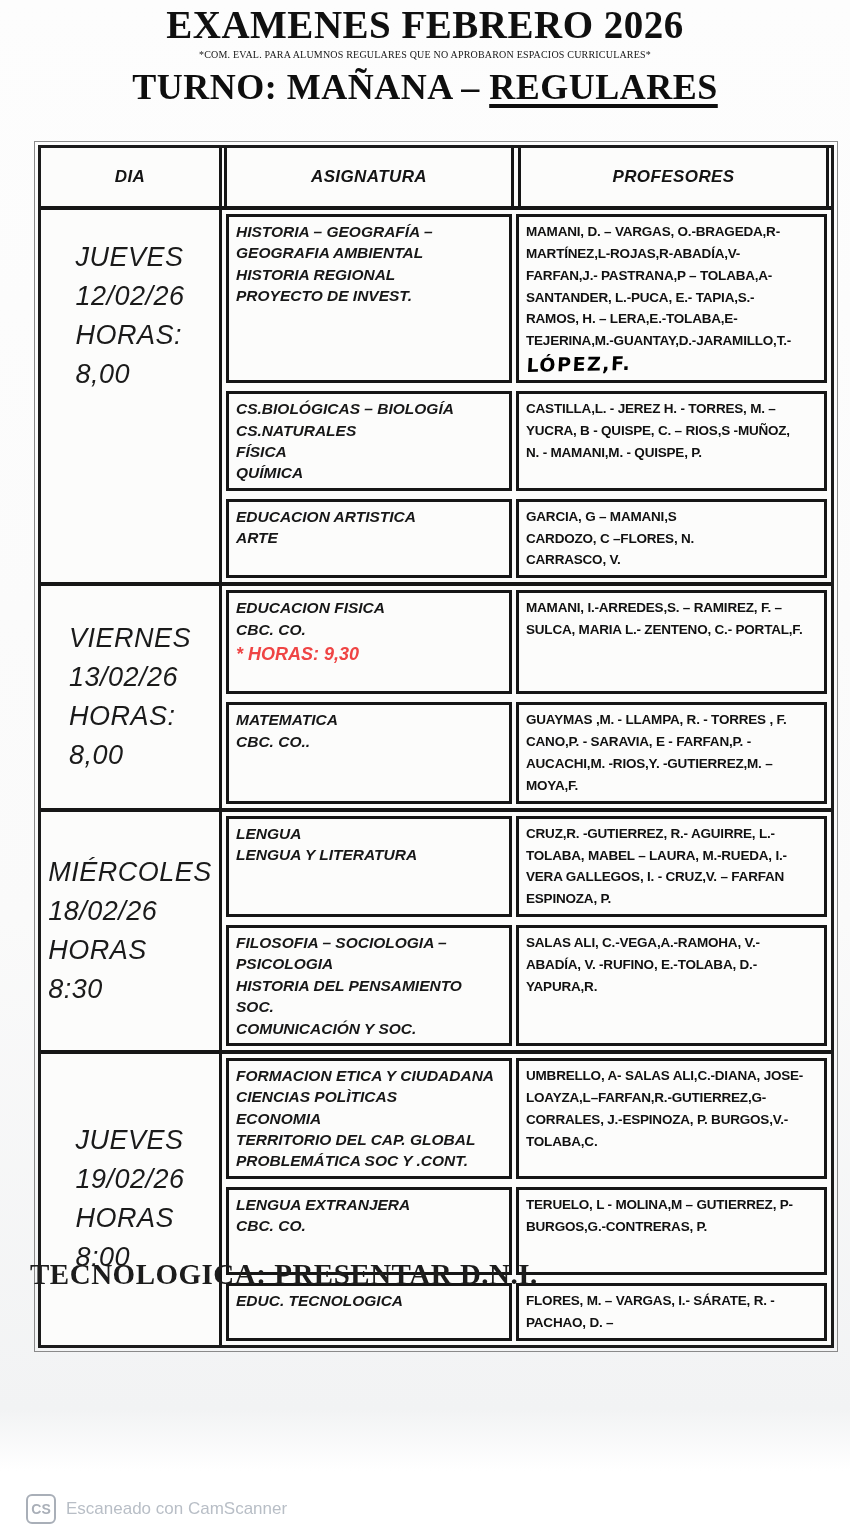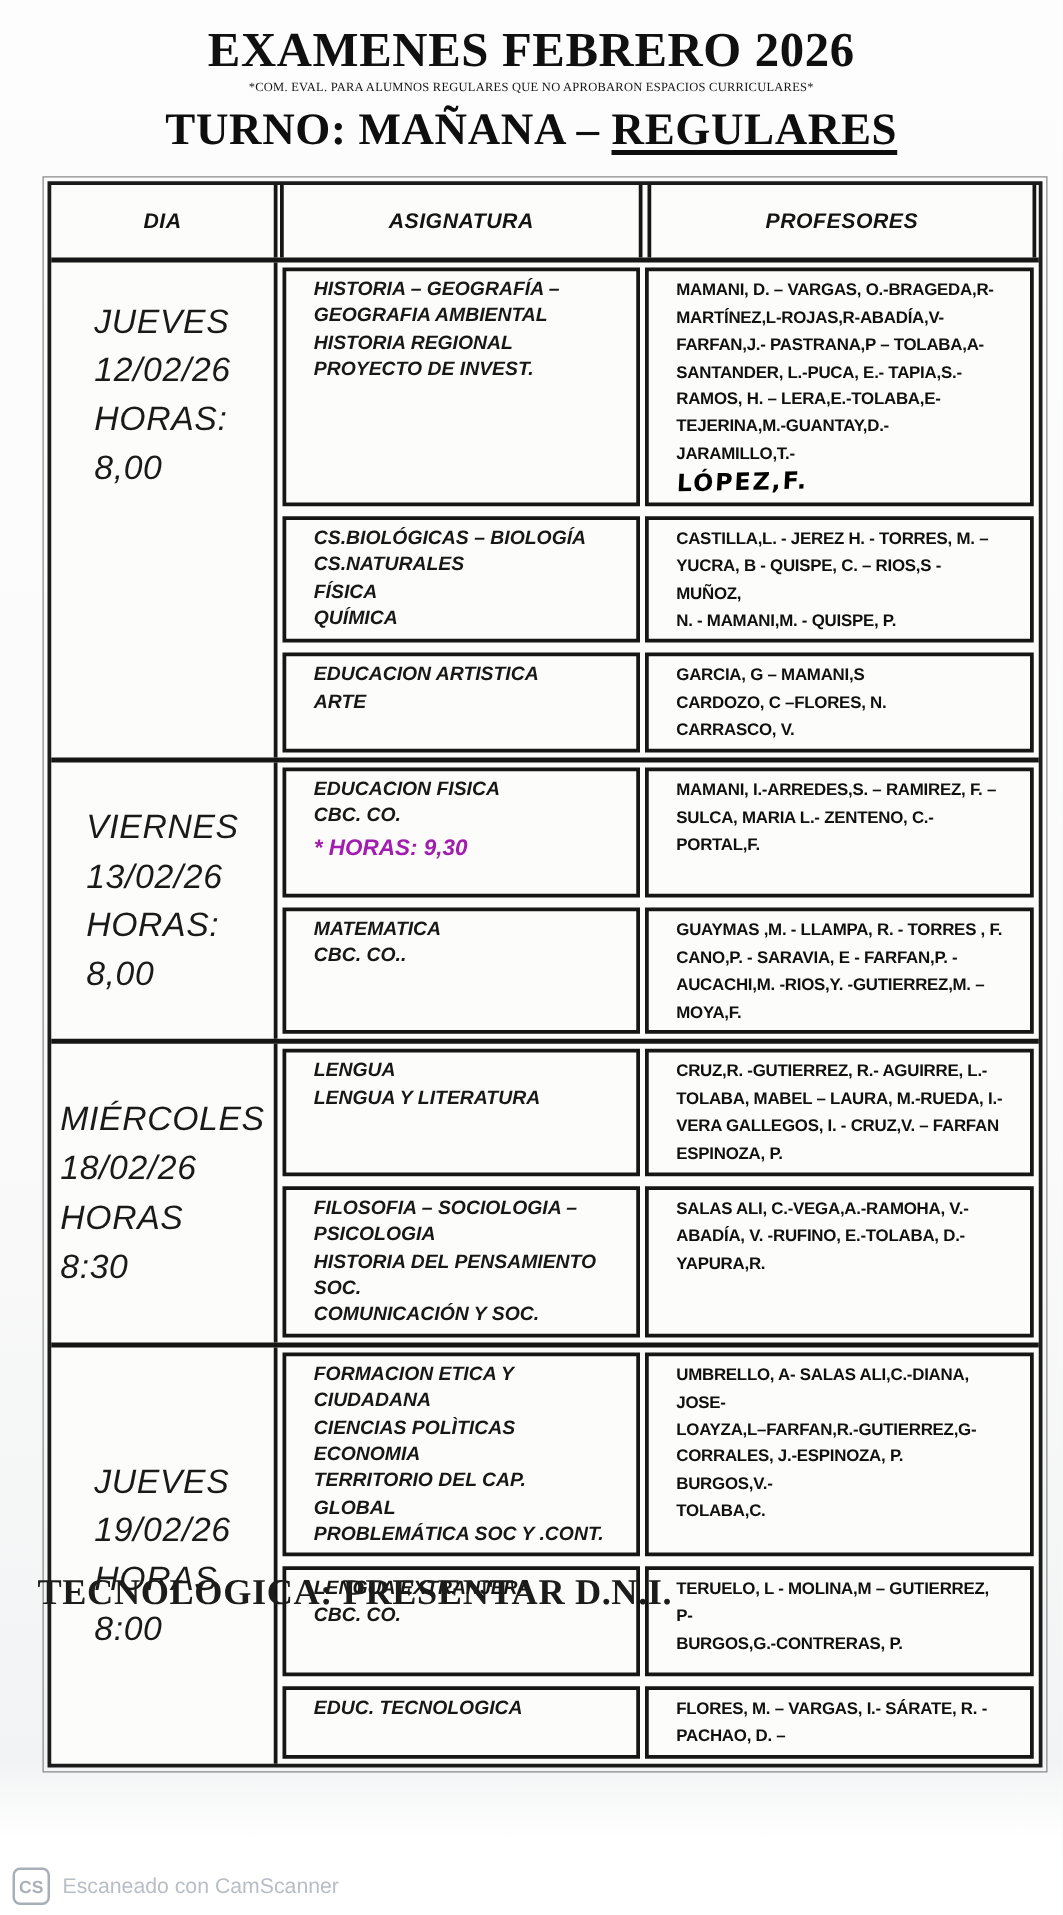--- a/index.html
+++ b/index.html
@@ -10,21 +10,21 @@
     color:#141414;
     overflow:hidden;
   }
   .page {
     position:relative;
     width:850px; height:1532px;
     background:linear-gradient(180deg,#fdfdfd 0%, #fafafa 60%, #f2f3f4 92%, #ffffff 96%);
   }
 
   
-  .doc-header { text-align:center; padding-top:18px; font-family:"Liberation Serif", serif; }
+  .doc-header { text-align:center; padding-top:2px; font-family:"Liberation Serif", serif; }
   .doc-title {
     font-size:39px; font-weight:700; letter-spacing:0.5px; color:#101010;
   }
   .doc-subtitle {
     font-size:10px; font-weight:400; margin-top:2px; color:#161616; letter-spacing:0.2px;
   }
   .doc-turno {
     font-size:36px; font-weight:700; margin-top:6px; color:#0e0e0e; letter-spacing:0.5px;
   }
   .doc-turno .u { text-decoration:underline; text-decoration-thickness:4px; text-underline-offset:5px; }
@@ -61,33 +61,33 @@
     font-style:italic; font-size:27px; line-height:1.45; color:#1a1a1a;
     white-space:pre-line; letter-spacing:0.5px;
   }
   .subrows { display:flex; flex-direction:column; }
   .subrow {
     display:grid; grid-template-columns:290px 1fr;
     padding:2px 2px; box-sizing:border-box;
   }
   .cell {
     border:3px solid #161616; margin:2px;
-    padding:4px 22px; background:#fcfcfb;
+    padding:4px 7px; background:#fcfcfb;
     box-sizing:border-box;
   }
   .asig-text {
     font-style:italic; font-weight:700; font-size:15.5px; line-height:1.38;
     white-space:pre-line; color:#171717;
   }
   .prof-text {
     font-weight:700; font-size:13.5px; line-height:1.62;
     white-space:pre-line; color:#101010; letter-spacing:-0.2px;
   }
   .cell-note {
-    font-style:italic; font-weight:700; font-size:18px; margin-top:4px; color:#a21caf;
+    font-style:italic; font-weight:700; font-size:18px; margin-top:4px; color:#ef4444;
   }
   .handwritten {
     font-family:"DejaVu Sans", sans-serif;
     font-weight:700; font-size:19px; letter-spacing:1.5px;
     transform:rotate(-1.2deg) skewX(-4deg); transform-origin:left bottom;
     margin-top:2px; color:#000;
   }
 
   
   .requisitos {
@@ -95,21 +95,21 @@
     font-family:"Liberation Serif", serif; font-weight:700;
     color:#1c1c1c;
   }
   .req-line1 { font-size:29px; letter-spacing:0.5px; }
   .req-line2 { font-size:29px; margin-left:183px; margin-top:6px; letter-spacing:0.5px; }
 
   
   .cam-footer {
     position:absolute; left:0; bottom:0; width:850px; height:46px;
     background:#ffffff;
-    display:flex; align-items:center; gap:10px; padding-left:10px; box-sizing:border-box;
+    display:flex; align-items:center; gap:10px; padding-left:26px; box-sizing:border-box;
   }
   .cs-badge {
     width:26px; height:26px; border:2px solid #a9afb8; border-radius:6px;
     color:#a9afb8; font-weight:700; font-size:14px;
     display:flex; align-items:center; justify-content:center;
   }
   .cam-text { color:#b8bec6; font-size:17px; }
 </style>
 </head>
 <body>

